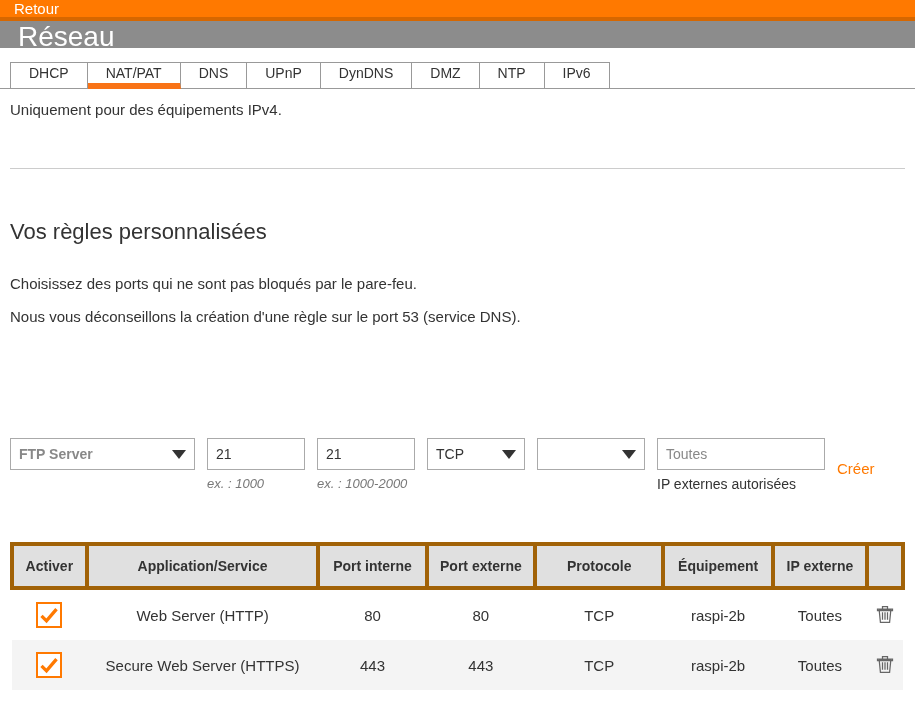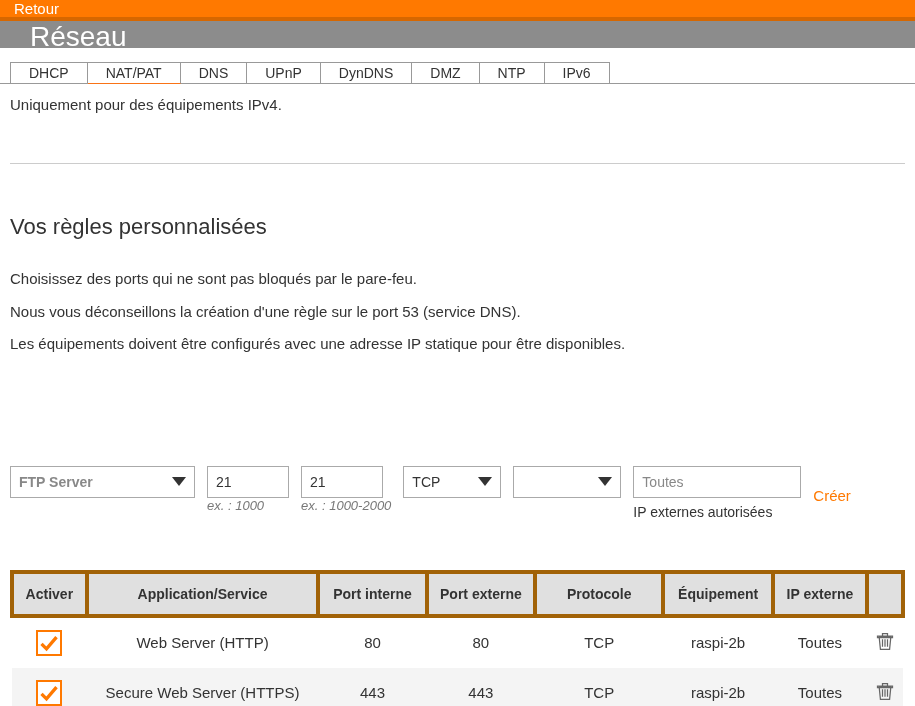--- a/index.html
+++ b/index.html
@@ -1,63 +1,63 @@
 <!DOCTYPE html>
 <html><head>
   <meta charset="utf-8">
   <style>
     * { box-sizing: border-box; margin: 0; padding: 0; }
     body { font-family: Arial, Helvetica, sans-serif; font-size: 14px; color: #333; background: #fff; width: 915px; }
     
     .header-bar { background: #8c8c8c; height: 48px; display: flex; align-items: stretch; flex-direction: column; }
     .back-button { background: #ff7900; color: #fff; padding: 0 14px; display: flex; align-items: center; border-bottom: 4px solid #d66700; font-size: 15px; cursor: pointer; }
-    .page-title { color: #fff; font-size: 28px; font-weight: 300; padding-left: 30px; display: flex; align-items: center; }
+    .page-title { color: #fff; font-size: 28px; font-weight: 300; padding-left: 18px; display: flex; align-items: center; }
     
     .tabs { display: flex; margin: 14px 0 0 10px; }
     .tab { border: 1px solid #999; border-bottom: 1px solid #999; padding: 2px 18px; font-size: 14px; color: #333; cursor: pointer; background: #fff; }
     .tab + .tab { border-left: none; }
-    .tab.active { border-bottom: 1px solid #f97316; position: relative; z-index: 2; }
+    .tab.active { border-bottom: 6px solid #f97316; position: relative; z-index: 2; }
     .tabs-underline { height: 1px; background: #999; margin-top: -1px; }
     
     .content { padding: 12px 10px 30px 10px; }
     .note-text { font-size: 15px; color: #333; margin-bottom: 50px; }
     
     .divider { border: none; border-top: 1px solid #ccc; margin: 10px 0 50px 0; }
     
     .section-title { font-size: 22px; font-weight: 400; color: #333; margin-bottom: 28px; }
     .help-text { font-size: 15px; color: #333; margin-bottom: 10px; line-height: 1.5; }
     
     .form-row { display: flex; align-items: flex-start; gap: 12px; margin-top: 110px; }
     .form-cell { display: flex; flex-direction: column; border-radius: 8px; }
     
     .dropdown { border: 1px solid #aaa; height: 32px; display: flex; align-items: center; justify-content: space-between; padding: 0 8px; cursor: pointer; background: #fff; }
     .dropdown-label { color: #888; font-weight: bold; font-size: 14px; }
     .caret-down { width: 0; height: 0; border-left: 7px solid transparent; border-right: 7px solid transparent; border-top: 9px solid #333; }
     
     .text-input { border: 1px solid #aaa; height: 32px; padding: 0 8px; font-size: 14px; color: #333; background: #fff; }
     .text-input::placeholder { color: #888; }
     
-    .hint { font-size: 13px; font-style: italic; color: #777; }
+    .hint { font-size: 13px; font-style: italic; color: #777; margin-top: 6px; }
     .sub-label { font-size: 14px; color: #333; margin-top: 6px; }
     
     .create-link { color: #ff7900; cursor: pointer; align-self: center; padding-top: 6px; font-size: 15px; }
     
     .rules-table { width: 100%; border-collapse: collapse; margin-top: 50px; }
     .rules-table th { background: #e0e0e0; padding: 12px 8px; font-size: 14px; font-weight: bold; color: #333; text-align: center; border: 4px solid #a16207; }
     .rules-table td { padding: 12px 8px; text-align: center; font-size: 15px; color: #333; }
     .rules-table tbody tr:nth-child(even) td { background: #f4f4f4; }
     
     .checkbox-box { width: 26px; height: 26px; border: 2px solid #ff7900; display: inline-flex; align-items: center; justify-content: center; cursor: pointer; background: #fff; }
     .checkbox-box svg { width: 20px; height: 20px; }
     
     .trash-icon { cursor: pointer; display: inline-flex; }
     .trash-icon svg { width: 20px; height: 22px; fill: #666; }
     
     .w-app { width: 185px; }
-    .w-port { width: 82px; }
+    .w-port { width: 98px; }
     .w-proto { width: 98px; }
     .w-equip { width: 108px; }
     .w-ip { width: 168px; }
   </style>
 </head>
 <body>
 
 <div class="header-bar">
   <div class="back-button">Retour</div>
   <div class="page-title">Réseau</div>
@@ -76,21 +76,20 @@
 <div class="tabs-underline"></div>
 
 <div class="content">
   <div class="note-text">Uniquement pour des équipements IPv4.</div>
 
   <hr class="divider">
 
   <div class="section-title">Vos règles personnalisées</div>
   <div class="help-text">Choisissez des ports qui ne sont pas bloqués par le pare-feu.</div>
   <div class="help-text">Nous vous déconseillons la création d'une règle sur le port 53 (service DNS).</div>
-  <div class="help-text">Les équipements doivent être configurés avec une adresse IP statique pour être disponibles.</div>
 
   <div class="form-row">
     <div class="form-cell">
       <div class="dropdown w-app">
         <span class="dropdown-label">FTP Server</span>
         <span class="caret-down"></span>
       </div>
     </div>
     <div class="form-cell">
       <input class="text-input w-port" value="21" style="">

